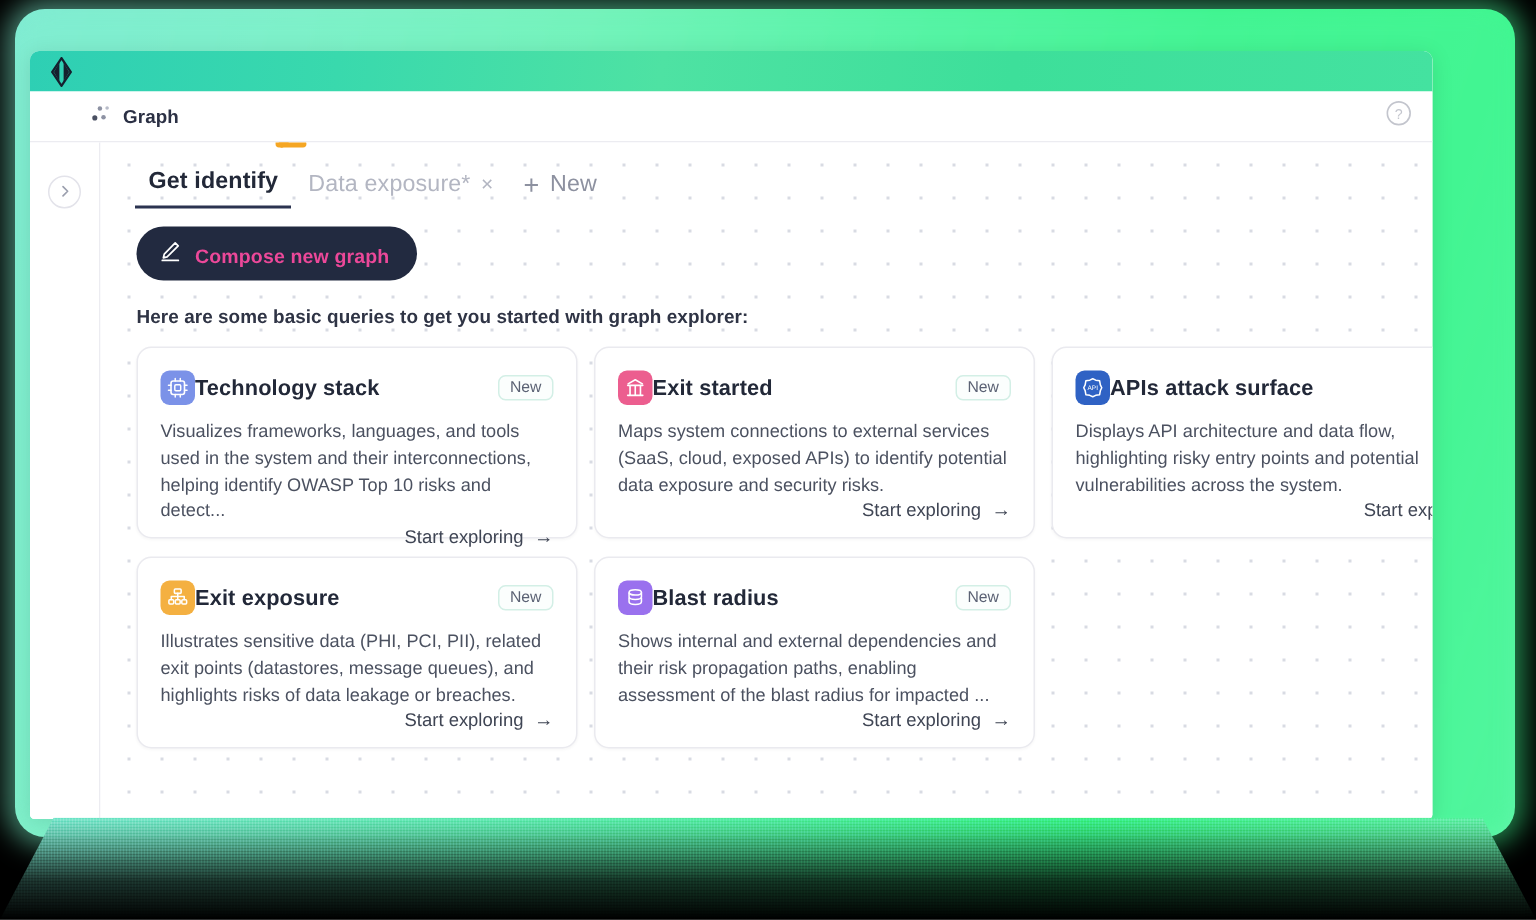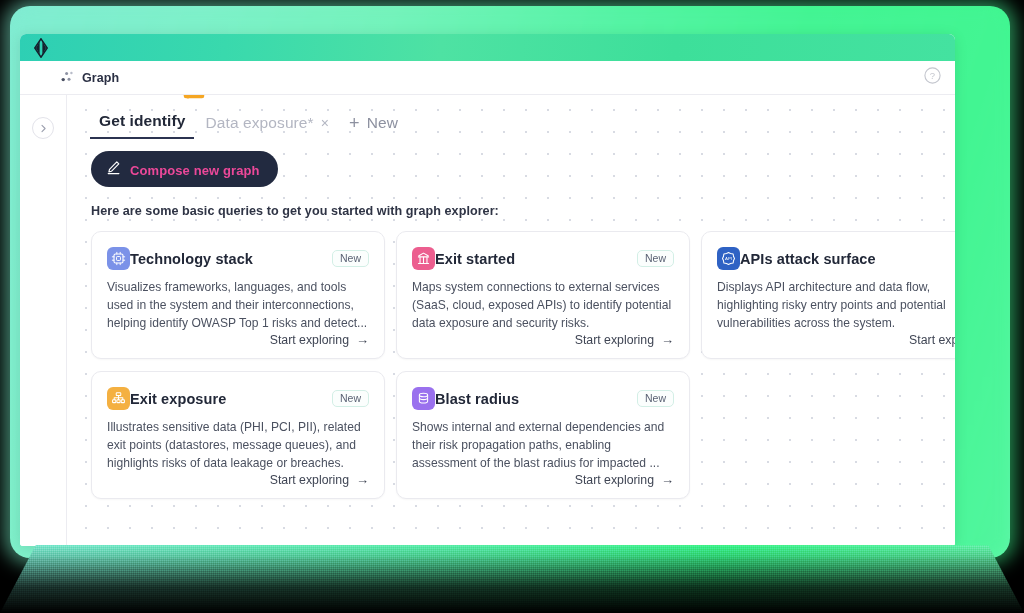--- a/index.html
+++ b/index.html
@@ -380,21 +380,21 @@
                 <span class="card-icon" style="background:#7B92E8">
                   <svg width="15" height="15" viewBox="0 0 16 16" aria-hidden="true">
                     <rect x="3.2" y="3.2" width="9.6" height="9.6" rx="1.6" fill="none" stroke="#ffffff" stroke-width="1.15"></rect>
                     <rect x="5.9" y="5.9" width="4.2" height="4.2" rx="0.8" fill="none" stroke="#ffffff" stroke-width="1.05"></rect>
                     <path d="M6.2 3.2V1.4M9.8 3.2V1.4M6.2 12.8v1.8M9.8 12.8v1.8M3.2 6.2H1.4M3.2 9.8H1.4M12.8 6.2h1.8M12.8 9.8h1.8" stroke="#ffffff" stroke-width="1.05" stroke-linecap="round"></path>
                   </svg>
                 </span>
                 <span class="card-title">Technology stack</span>
                 <span class="new-badge">New</span>
               </div>
-              <div class="card-desc">Visualizes frameworks, languages, and tools used in the system and their interconnections, helping identify OWASP Top 1 risks and detect...</div>
+              <div class="card-desc">Visualizes frameworks, languages, and tools used in the system and their interconnections, helping identify OWASP Top 10 risks and detect...</div>
               <div class="card-cta">
                 <span>Start exploring</span>
                 <span class="arr">→</span>
               </div>
             </div>
 
             <div class="card">
               <div class="card-head">
                 <span class="card-icon" style="background:#EC5E8F">
                   <svg width="15" height="15" viewBox="0 0 16 16" aria-hidden="true">

